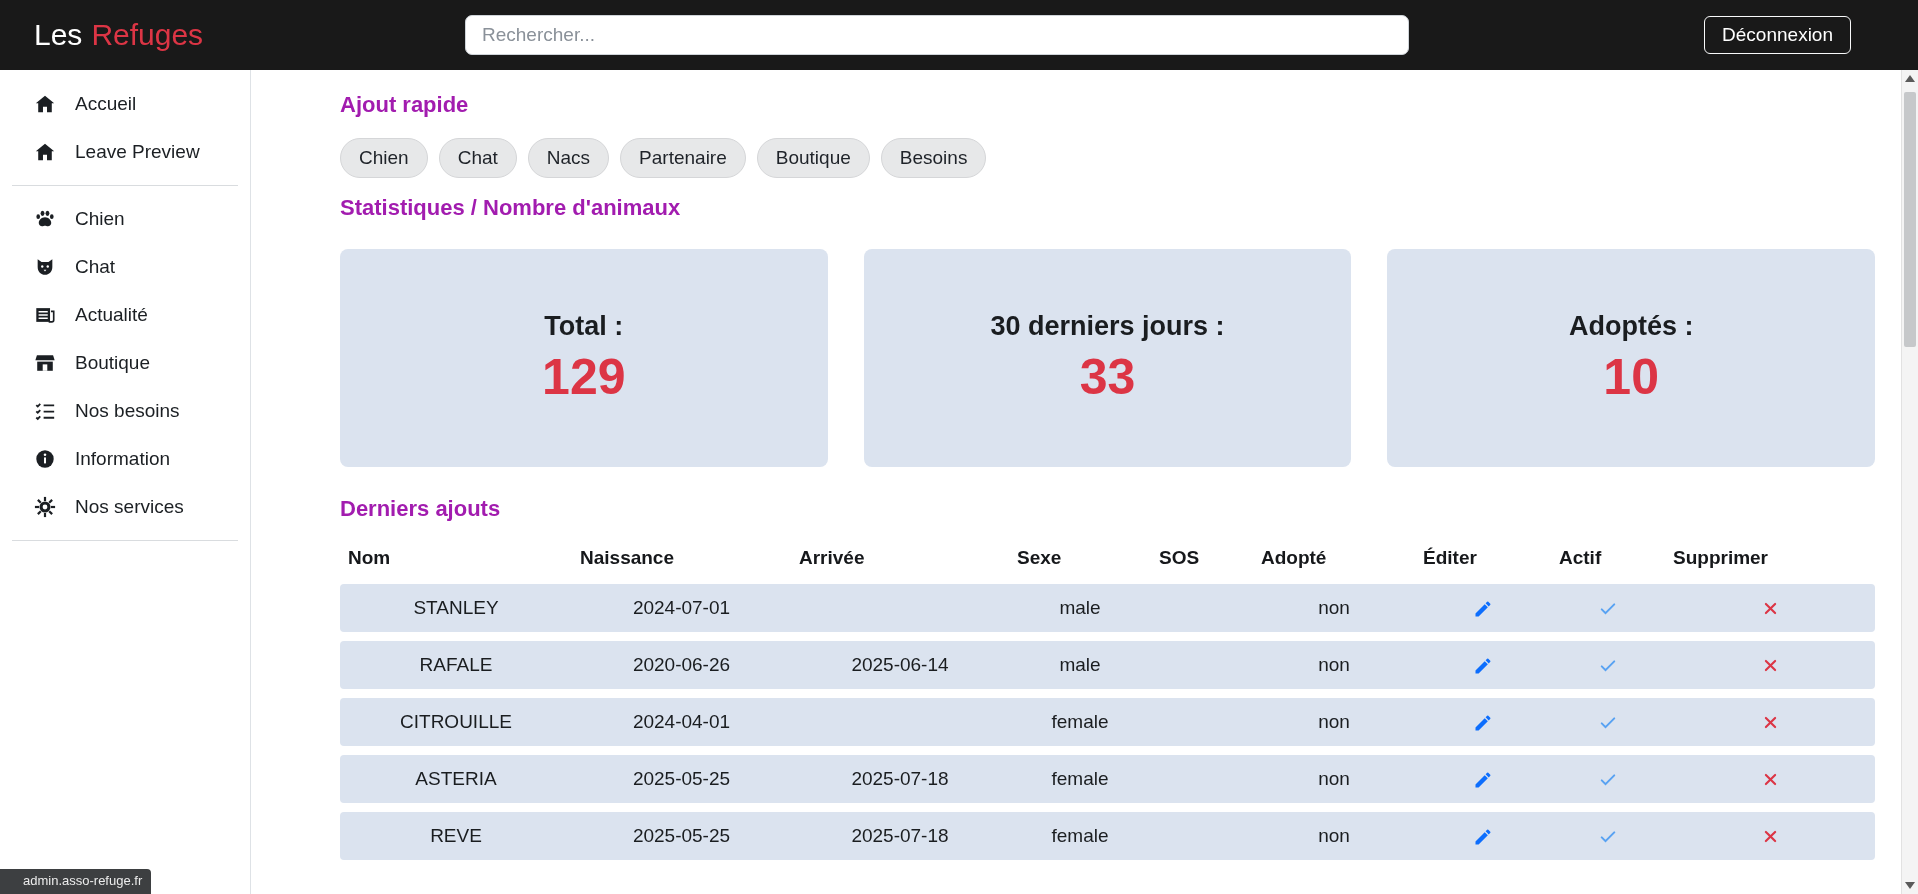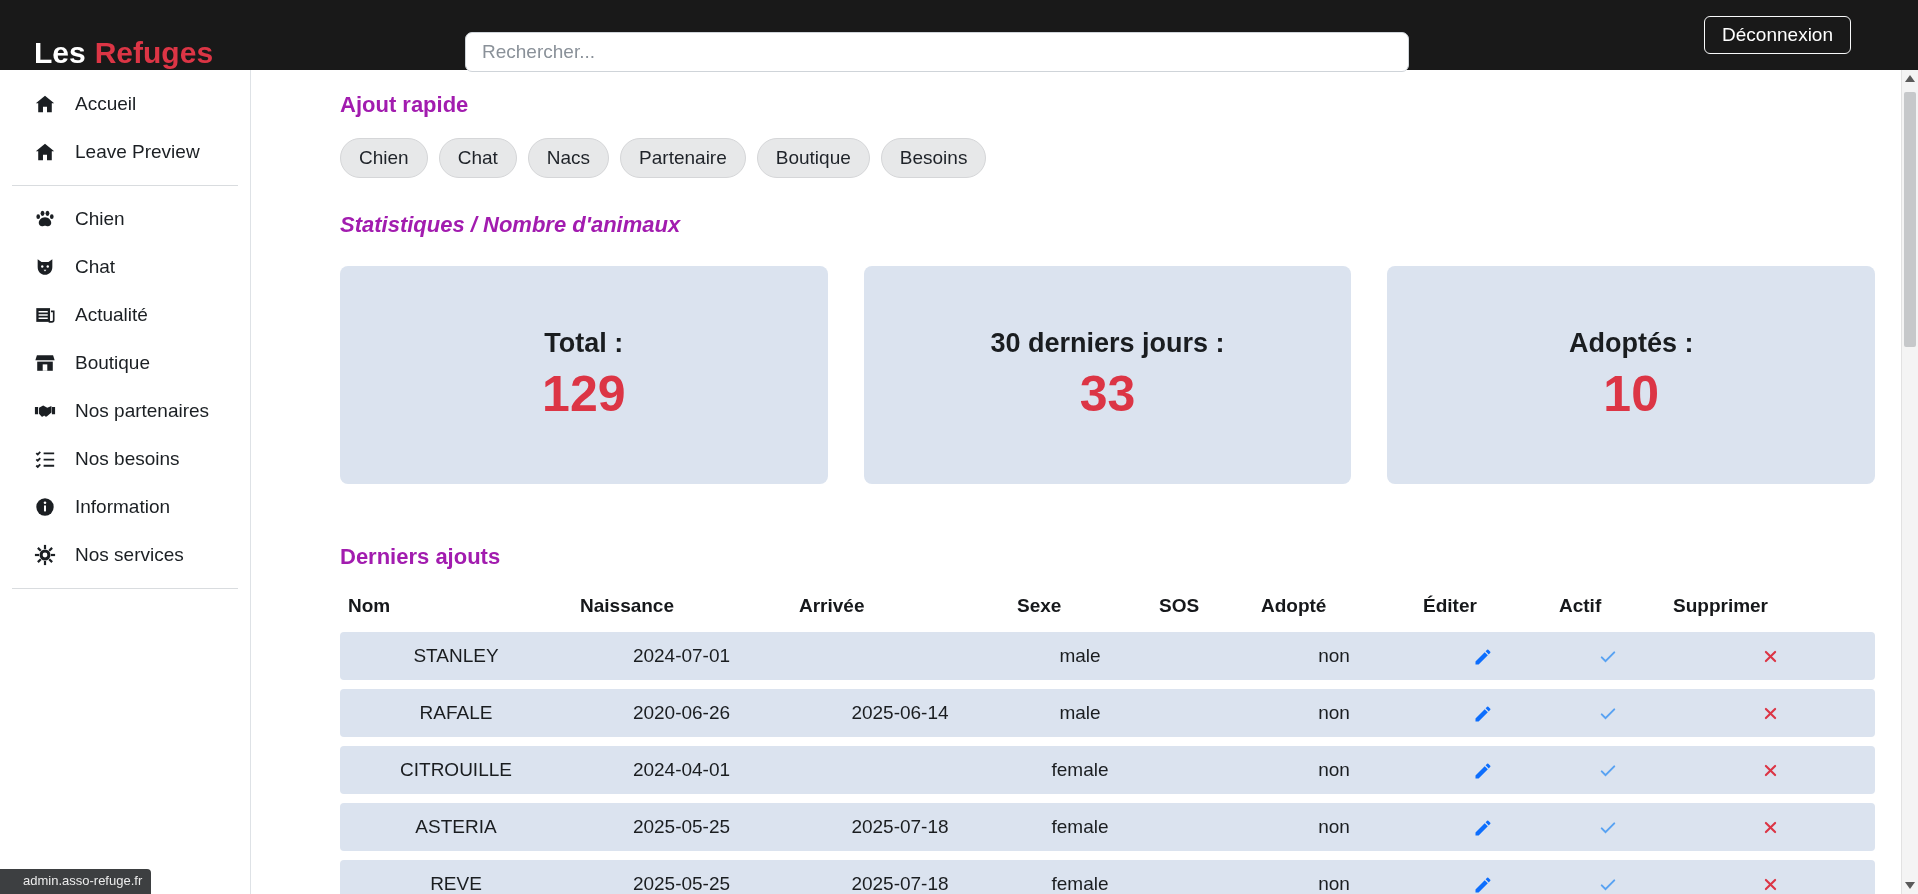--- a/index.html
+++ b/index.html
@@ -3,23 +3,23 @@
 <meta charset="utf-8">
 <style>
   * { box-sizing: border-box; margin: 0; padding: 0; }
   html, body { width: 1918px; height: 894px; overflow: hidden; background: #fff;
     font-family: "Liberation Sans", sans-serif; color: #212529; }
 
   
   .topbar { position: fixed; top: 0; left: 0; width: 1918px; height: 70px;
     background: #191919; z-index: 50; }
   .brand { position: absolute; left: 34px; top: 50%; transform: translateY(-50%);
-    font-size: 30px; font-weight: 700; color: #fff; white-space: nowrap; margin-top: 18px; }
+    font-size: 30px; font-weight: 400; color: #fff; white-space: nowrap; }
   .brand .accent { color: #dc3545; margin-left: 9px; }
-  .search { position: absolute; left: 465px; top: 32px; width: 944px; height: 40px;
+  .search { position: absolute; left: 465px; top: 15px; width: 944px; height: 40px;
     border: 1px solid #cfd4d9; border-radius: 7px; padding: 0 16px; font-size: 19px;
     font-family: inherit; color: #212529; outline: none; background: #fff; }
   .search::placeholder { color: #8a9199; }
   .logout { position: absolute; right: 67px; top: 16px; height: 38px; padding: 0 17px;
     background: transparent; border: 1px solid #f8f9fa; border-radius: 6px; color: #fff;
     font-size: 19px; font-family: inherit; cursor: pointer; }
 
   
   .sidebar { position: fixed; top: 70px; left: 0; bottom: 0; width: 251px;
     background: #fff; border-right: 1px solid #dee2e6; padding-top: 10px; z-index: 20; }
@@ -29,27 +29,27 @@
   .side-item .icn svg { width: 22px; height: 22px; display: block; fill: currentColor; }
   .divider { border: none; border-top: 1px solid #d9dcdf; margin: 9px 12px; }
 
   
   .main { position: fixed; left: 251px; top: 70px; right: 17px; bottom: 0;
     background: #fff; padding: 22px 26px 0 89px; overflow: hidden; }
   .section-title { font-size: 22px; font-weight: 700; color: #a21caf; }
   .pills { margin-top: 20px; display: flex; gap: 11px; }
   .pill { background: #e7e8e9; border: 1px solid #d5d6d8; border-radius: 20px;
     padding: 8px 18px; font-size: 19px; font-family: inherit; color: #1f2329; cursor: pointer; }
-  .stats-title { margin-top: 34px; font-style: italic; }
+  .stats-title { margin-top: 17px; }
   .cards { margin-top: 28px; display: flex; gap: 36px; border-radius: 27px; }
   .card { flex: 1; height: 218px; background: #dbe3ef; border-radius: 8px;
     display: flex; flex-direction: column; align-items: center; justify-content: center; }
   .card-label { font-size: 27px; font-weight: 700; color: #1a1d20; }
   .card-value { font-size: 50px; font-weight: 600; color: #dc3545; margin-top: 6px; }
-  .recent-title { margin-top: 60px; }
+  .recent-title { margin-top: 29px; }
 
   
   table.recent { width: 100%; border-collapse: separate; border-spacing: 0 9px;
     margin-top: 10px; table-layout: fixed; }
   th { text-align: left; font-size: 19px; font-weight: 700; padding: 6px 8px; color: #16181b; }
   td { font-size: 19px; padding: 13px 8px; background: #dbe3ef; color: #1a1d20; text-align: center; }
   td:first-child { border-radius: 4px 0 0 4px; }
   td:last-child { border-radius: 0 4px 4px 0; }
   .act { display: inline-flex; align-items: center; cursor: pointer; vertical-align: middle; }
   .act svg { display: block; }
@@ -136,28 +136,20 @@
   </div>
   <div class="side-item">
     <span class="icn">
         <svg viewBox="0 0 24 24">
           <path d="M3.2 3.5h17.6L22.5 9h-21l1.7-5.5z"></path>
           <path d="M3.5 10.5h17v10h-17z"></path>
           <rect x="9.5" y="13.5" width="5" height="7" fill="#fff"></rect>
         </svg>
       </span>
     <span>Boutique</span>
-  </div>
-  <div class="side-item">
-    <span class="icn">
-        <svg viewBox="0 0 24 24">
-          <path d="M1 7.5h3.5v8H1zM19.5 7.5H23v8h-3.5zM5.5 8.5L10 6l4.5 2.5L19 6.5v7l-4.8 4.2a1.6 1.6 0 0 1-2.2 0l-.9-.8-1 .9a1.5 1.5 0 0 1-2.1-.1L5.5 15v-6.5z"></path>
-        </svg>
-      </span>
-    <span>Nos partenaires</span>
   </div>
   <div class="side-item">
     <span class="icn">
         <svg viewBox="0 0 24 24">
           <g fill="none" stroke="currentColor" stroke-width="2">
             <path d="M2.5 5.5l1.6 1.6 2.7-2.9M2.5 12.3l1.6 1.6 2.7-2.9M2.5 19.1l1.6 1.6 2.7-2.9"></path>
             <path d="M10.5 5.8H22M10.5 12.6H22M10.5 19.4H22"></path>
           </g>
         </svg>
       </span>

